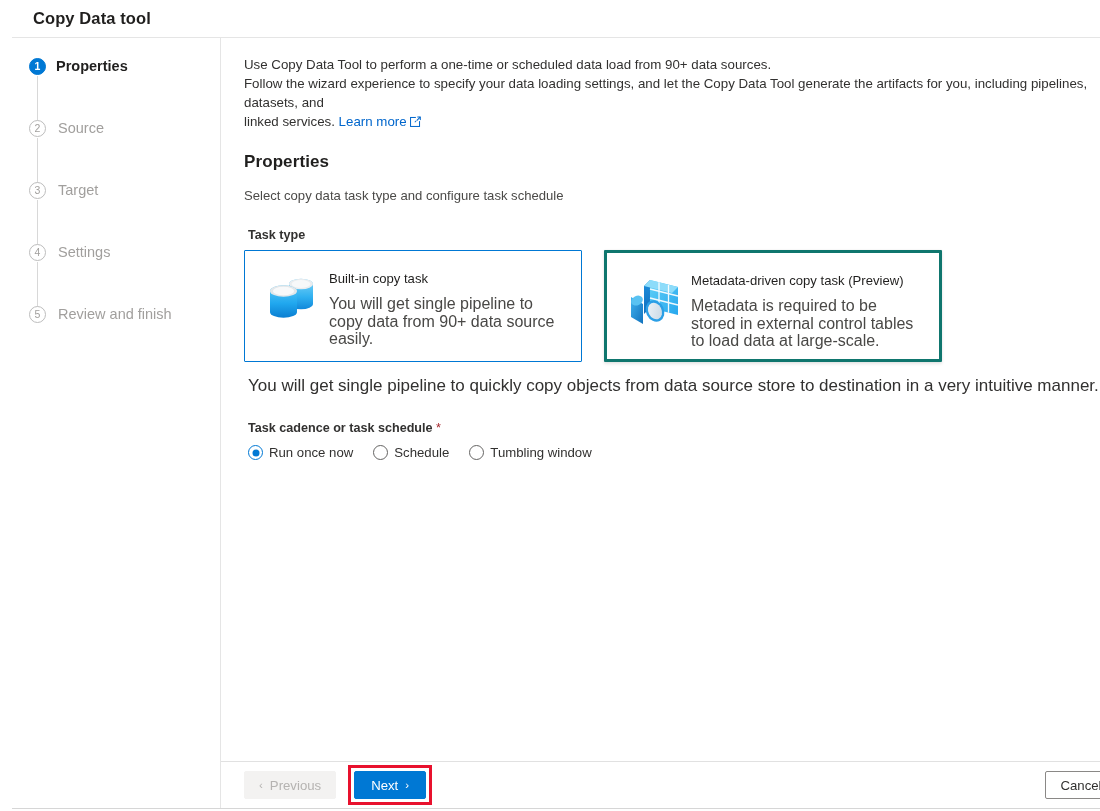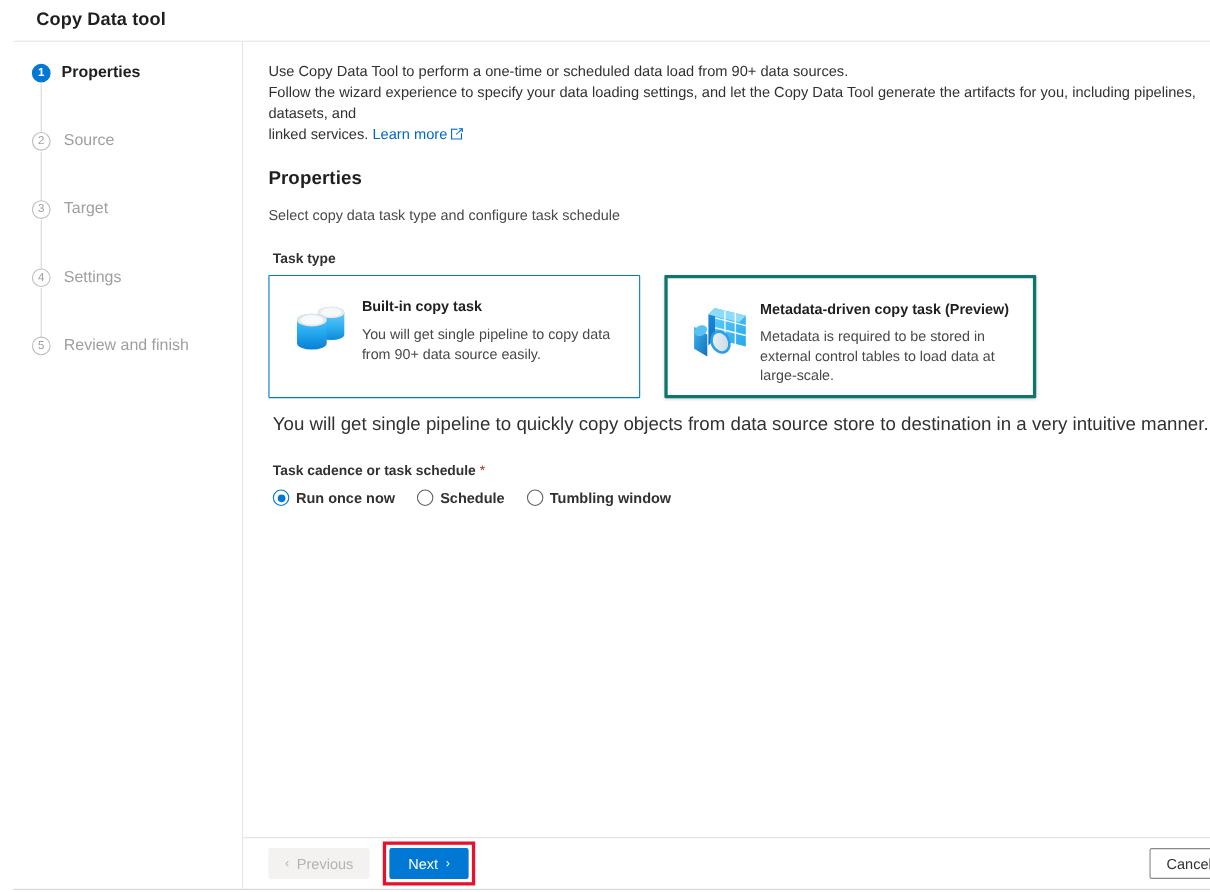--- a/index.html
+++ b/index.html
@@ -214,26 +214,26 @@
     height: 58px;
     margin-top: 2px;
     margin-right: 8px;
     display: flex;
     align-items: center;
     justify-content: center;
   }
   .card-text { padding-top: 1px; }
   .card-title {
     font-size: 13.1px;
-    font-weight: 700;
+    font-weight: 400;
     color: #201f1e;
     line-height: 18px;
   }
   .card-desc {
-    font-size: 13px;
+    font-size: 16px;
     color: #494846;
     line-height: 17.5px;
     margin-top: 7px;
     max-width: 240px;
   }
 
   .note {
     font-size: 17px;
     color: #323130;
     margin-top: 14px;
@@ -244,21 +244,20 @@
     display: flex;
     align-items: center;
     margin-top: 10px;
     margin-left: 4px;
     gap: 20px;
   }
   .radio-opt {
     display: flex;
     align-items: center;
     cursor: pointer;
-    font-weight: bold;
   }
   .radio-circle {
     width: 15px;
     height: 15px;
     border-radius: 50%;
     box-sizing: border-box;
     border: 1px solid #656463;
     position: relative;
     margin-right: 6px;
     background: #ffffff;

